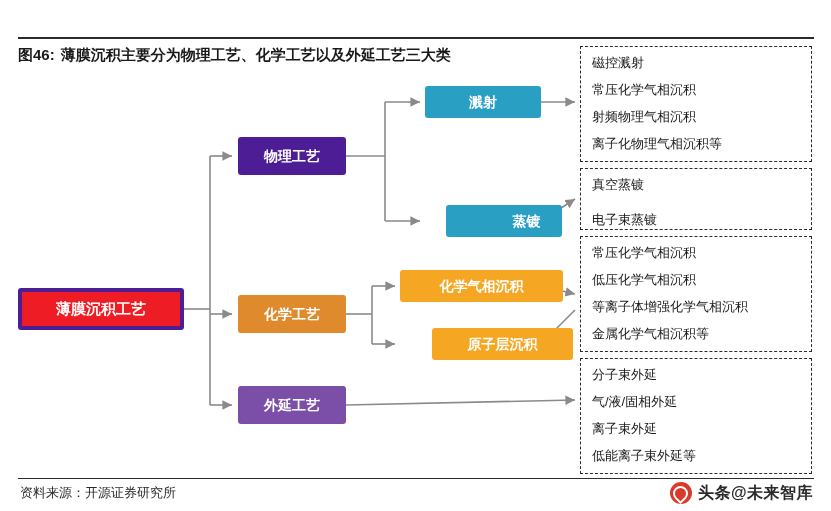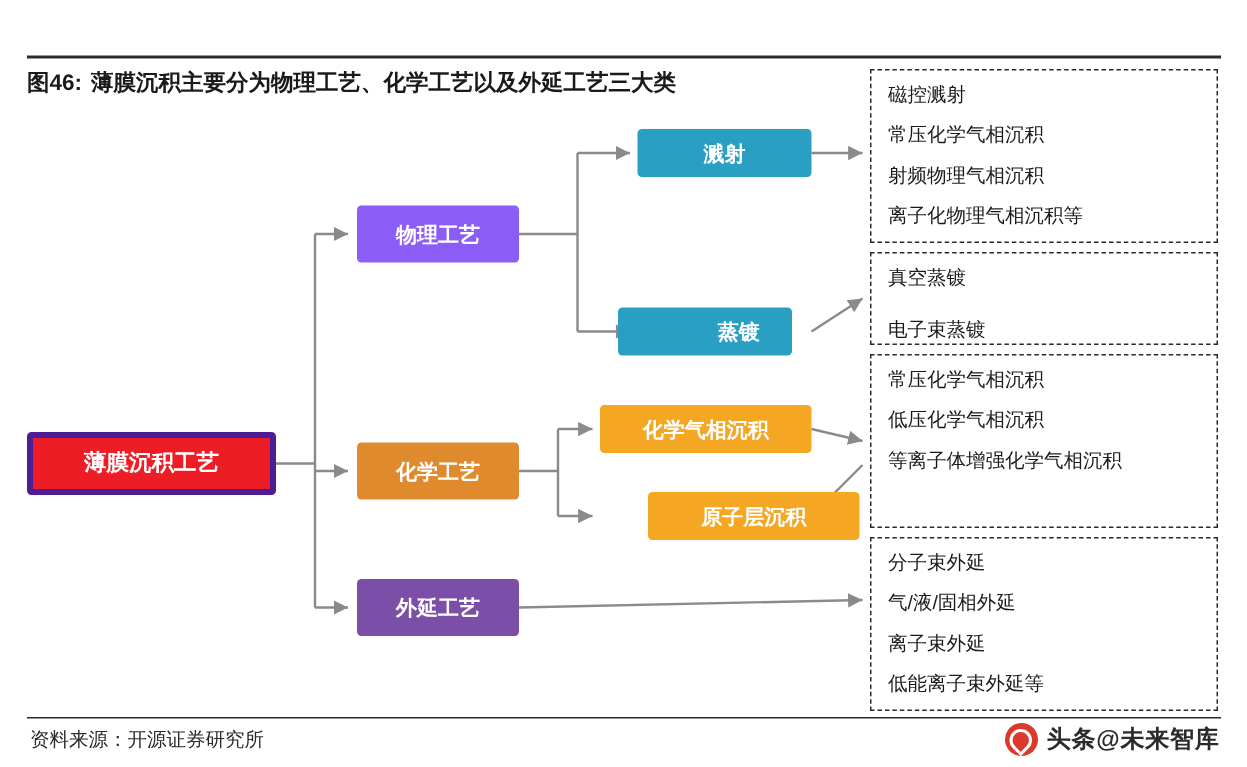--- a/index.html
+++ b/index.html
@@ -53,28 +53,28 @@
     color:#ffffff; font-weight:bold; text-align:center; line-height:1.2;
     border-radius:3px; box-sizing:border-box;
   }
   .node-root {
     left:18px; top:288px; width:166px; height:42px;
     background:#ee1c25; border:4px solid #4c1d95; font-size:15px; color:#ffffff;
   }
   .node-l1 {
     width:108px; height:38px; font-size:14px;
   }
-  .n-phys { left:238px; top:137px; background:#8b5cf6; }
+  .n-phys { left:238px; top:137px; background:#4c1d95; }
   .n-chem { left:238px; top:295px; background:#e08a2e; }
   .n-epi  { left:238px; top:386px; background:#7b4fa8; }
 
   .node-l2 { width:116px; height:32px; font-size:14px; }
   .n-sputter { left:425px; top:86px;  background:#2a9fc4; }
-  .n-evap    { left:412px; top:205px; background:#2a9fc4;padding-left:45px; }
-  .n-cvd     { left:400px; top:270px; width:141px; background:#f5a623; }
+  .n-evap    { left:446px; top:205px; background:#2a9fc4;padding-left:45px; }
+  .n-cvd     { left:400px; top:270px; width:163px; background:#f5a623; }
   .n-ald     { left:400px; top:328px; width:141px; background:#f5a623;margin-left:32px; }
 
   
   .dashbox {
     position:absolute; border:1.5px dashed #2b2b2b; box-sizing:border-box;
   }
   .db1 { left:580px; top:46px;  width:232px; height:116px; }
   .db2 { left:580px; top:168px; width:232px; height:62px;  }
   .db3 { left:580px; top:236px; width:232px; height:116px; }
   .db4 { left:580px; top:358px; width:232px; height:116px; }
@@ -149,20 +149,21 @@
   <div class="leaf" style="top:135px">离子化物理气相沉积等</div>
 
   <div class="dashbox db2"></div>
   <div class="leaf" style="top:176px">真空蒸镀</div>
   <div class="leaf" style="top:211px">电子束蒸镀</div>
 
   <div class="dashbox db3"></div>
   <div class="leaf" style="top:244px">常压化学气相沉积</div>
   <div class="leaf" style="top:271px">低压化学气相沉积</div>
   <div class="leaf" style="top:298px">等离子体增强化学气相沉积</div>
+  <div class="leaf" style="top:325px">金属化学气相沉积等</div>
 
   <div class="dashbox db4"></div>
   <div class="leaf" style="top:366px">分子束外延</div>
   <div class="leaf" style="top:393px">气/液/固相外延</div>
   <div class="leaf" style="top:420px">离子束外延</div>
   <div class="leaf" style="top:447px">低能离子束外延等</div>
 
   <div class="rule-bottom"></div>
   <div class="source">资料来源：开源证券研究所</div>
 

